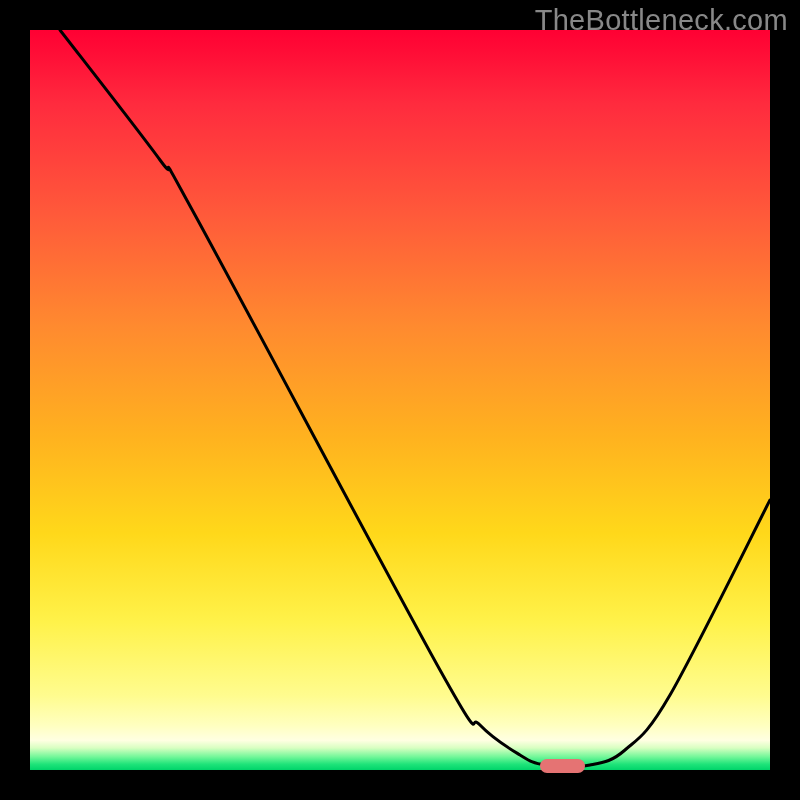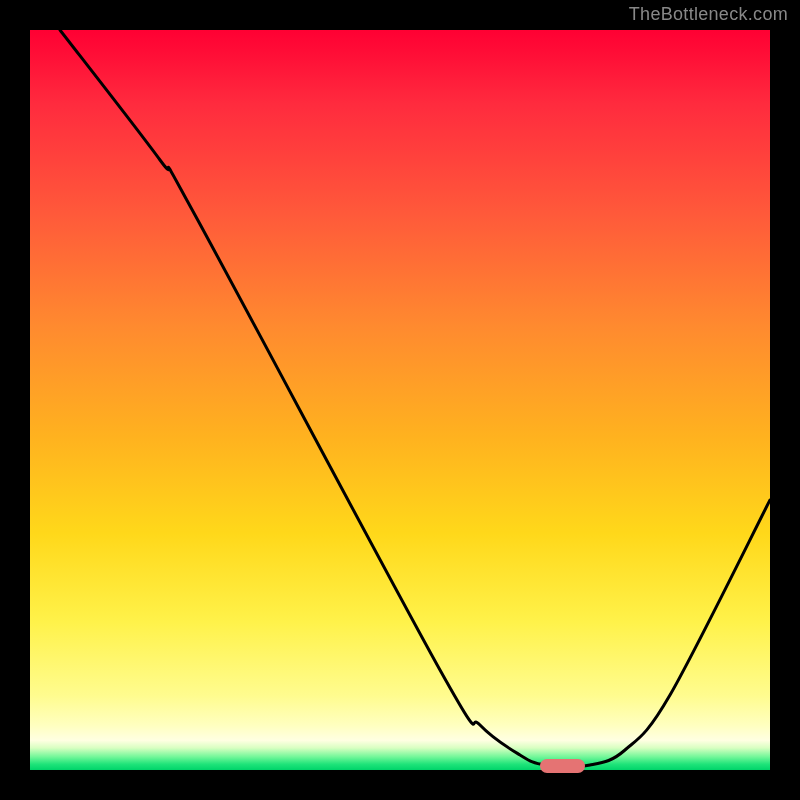--- a/index.html
+++ b/index.html
@@ -56,21 +56,21 @@
     width: 45px;
     height: 14px;
     background: #e57373;
     border-radius: 7px;
   }
   .watermark {
     position: absolute;
     top: 4px;
     right: 12px;
     color: #888;
-    font-size: 18px;
+    font-size: 29px;
     font-weight: 500;
     letter-spacing: 0.3px;
     text-align: right;
   }
 </style>
 </head>
 <body>
 
 <div class="watermark">TheBottleneck.com</div>
 

